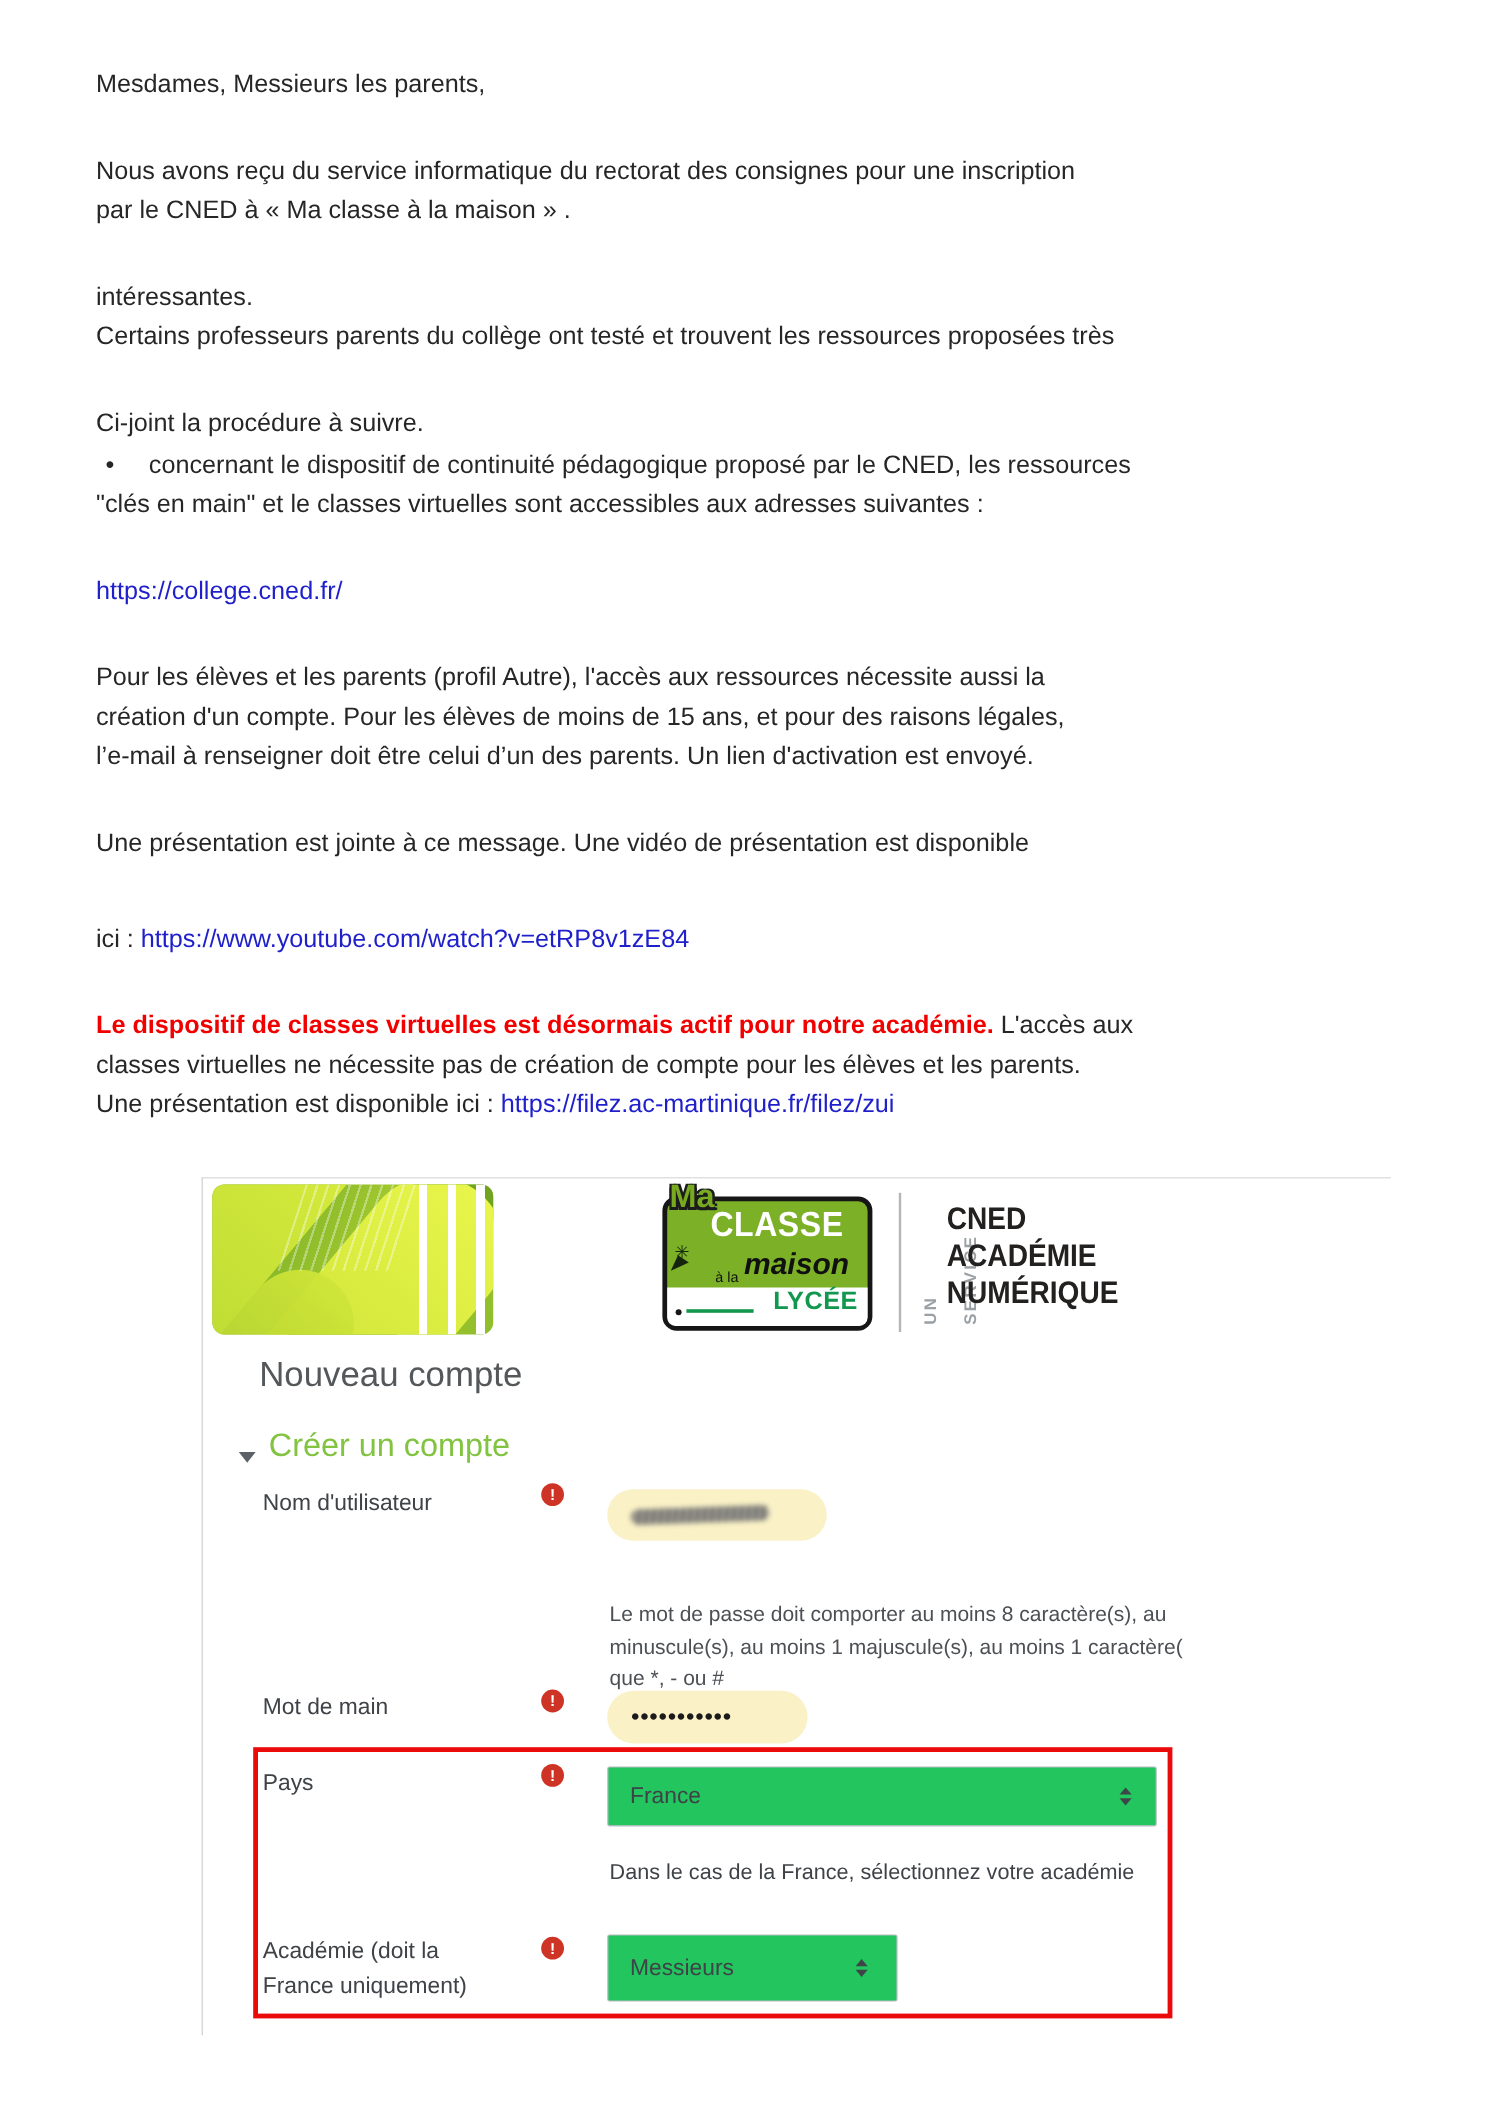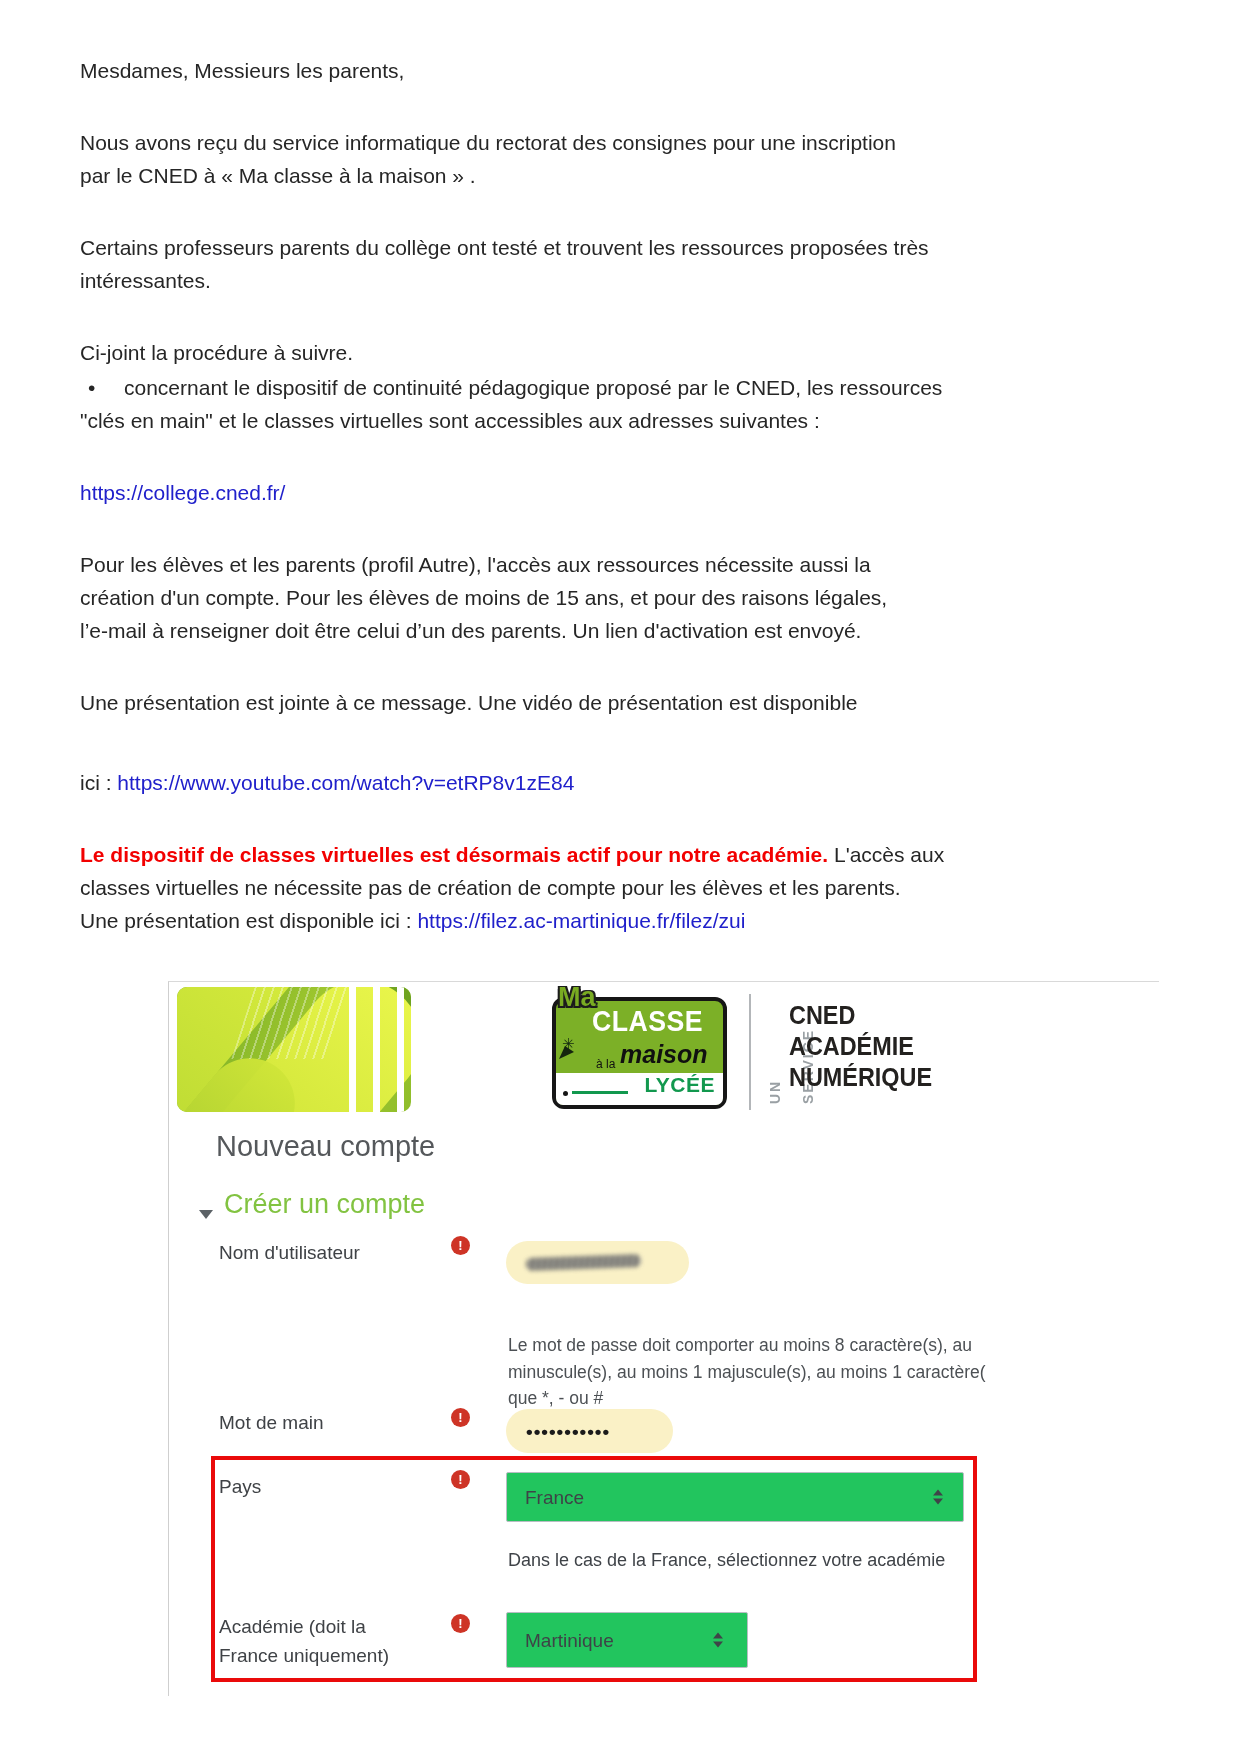--- a/index.html
+++ b/index.html
@@ -96,22 +96,22 @@
   <p class="para">
     <span class="ln">Mesdames, Messieurs les parents,</span>
   </p>
 
   <p class="para">
     <span class="ln">Nous avons reçu du service informatique du rectorat des consignes pour une inscription</span>
     <span class="ln">par le CNED à « Ma classe à la maison » .</span>
   </p>
 
   <p class="para">
+    <span class="ln">intéressantes.</span>
     <span class="ln">Certains professeurs parents du collège ont testé et trouvent les ressources proposées très</span>
-    <span class="ln">intéressantes.</span>
   </p>
 
   <p class="para mb-tight">
     <span class="ln">Ci-joint la procédure à suivre.</span>
   </p>
 
   <p class="para">
     <span class="ln"><span class="bullet-glyph">•</span><span>concernant le dispositif de continuité pédagogique proposé par le CNED, les ressources</span></span>
     <span class="ln">"clés en main" et le classes virtuelles sont accessibles aux adresses suivantes :</span>
   </p>
@@ -210,21 +210,21 @@
         </span>
     </div>
     <div class="abs help" style="left:339px;top:562px;">Dans le cas de la France, sélectionnez votre académie</div>
 
     <div class="abs flabel" style="left:50px;top:630px;line-height:29px;">
       <div>Académie (doit la</div>
       <div>France uniquement)</div>
     </div>
     <div class="abs req" style="left:282px;top:632px;">!</div>
     <div class="abs select" style="left:337px;top:630px;width:242px;height:56px;">
-      <span class="val">Martinique</span>
+      <span class="val">Messieurs</span>
       <span class="sel-arrows" style="right:24px;">
           <span class="up"></span>
           <span class="down"></span>
         </span>
     </div>
 
   </div>
 </div>
 
 </body></html>

